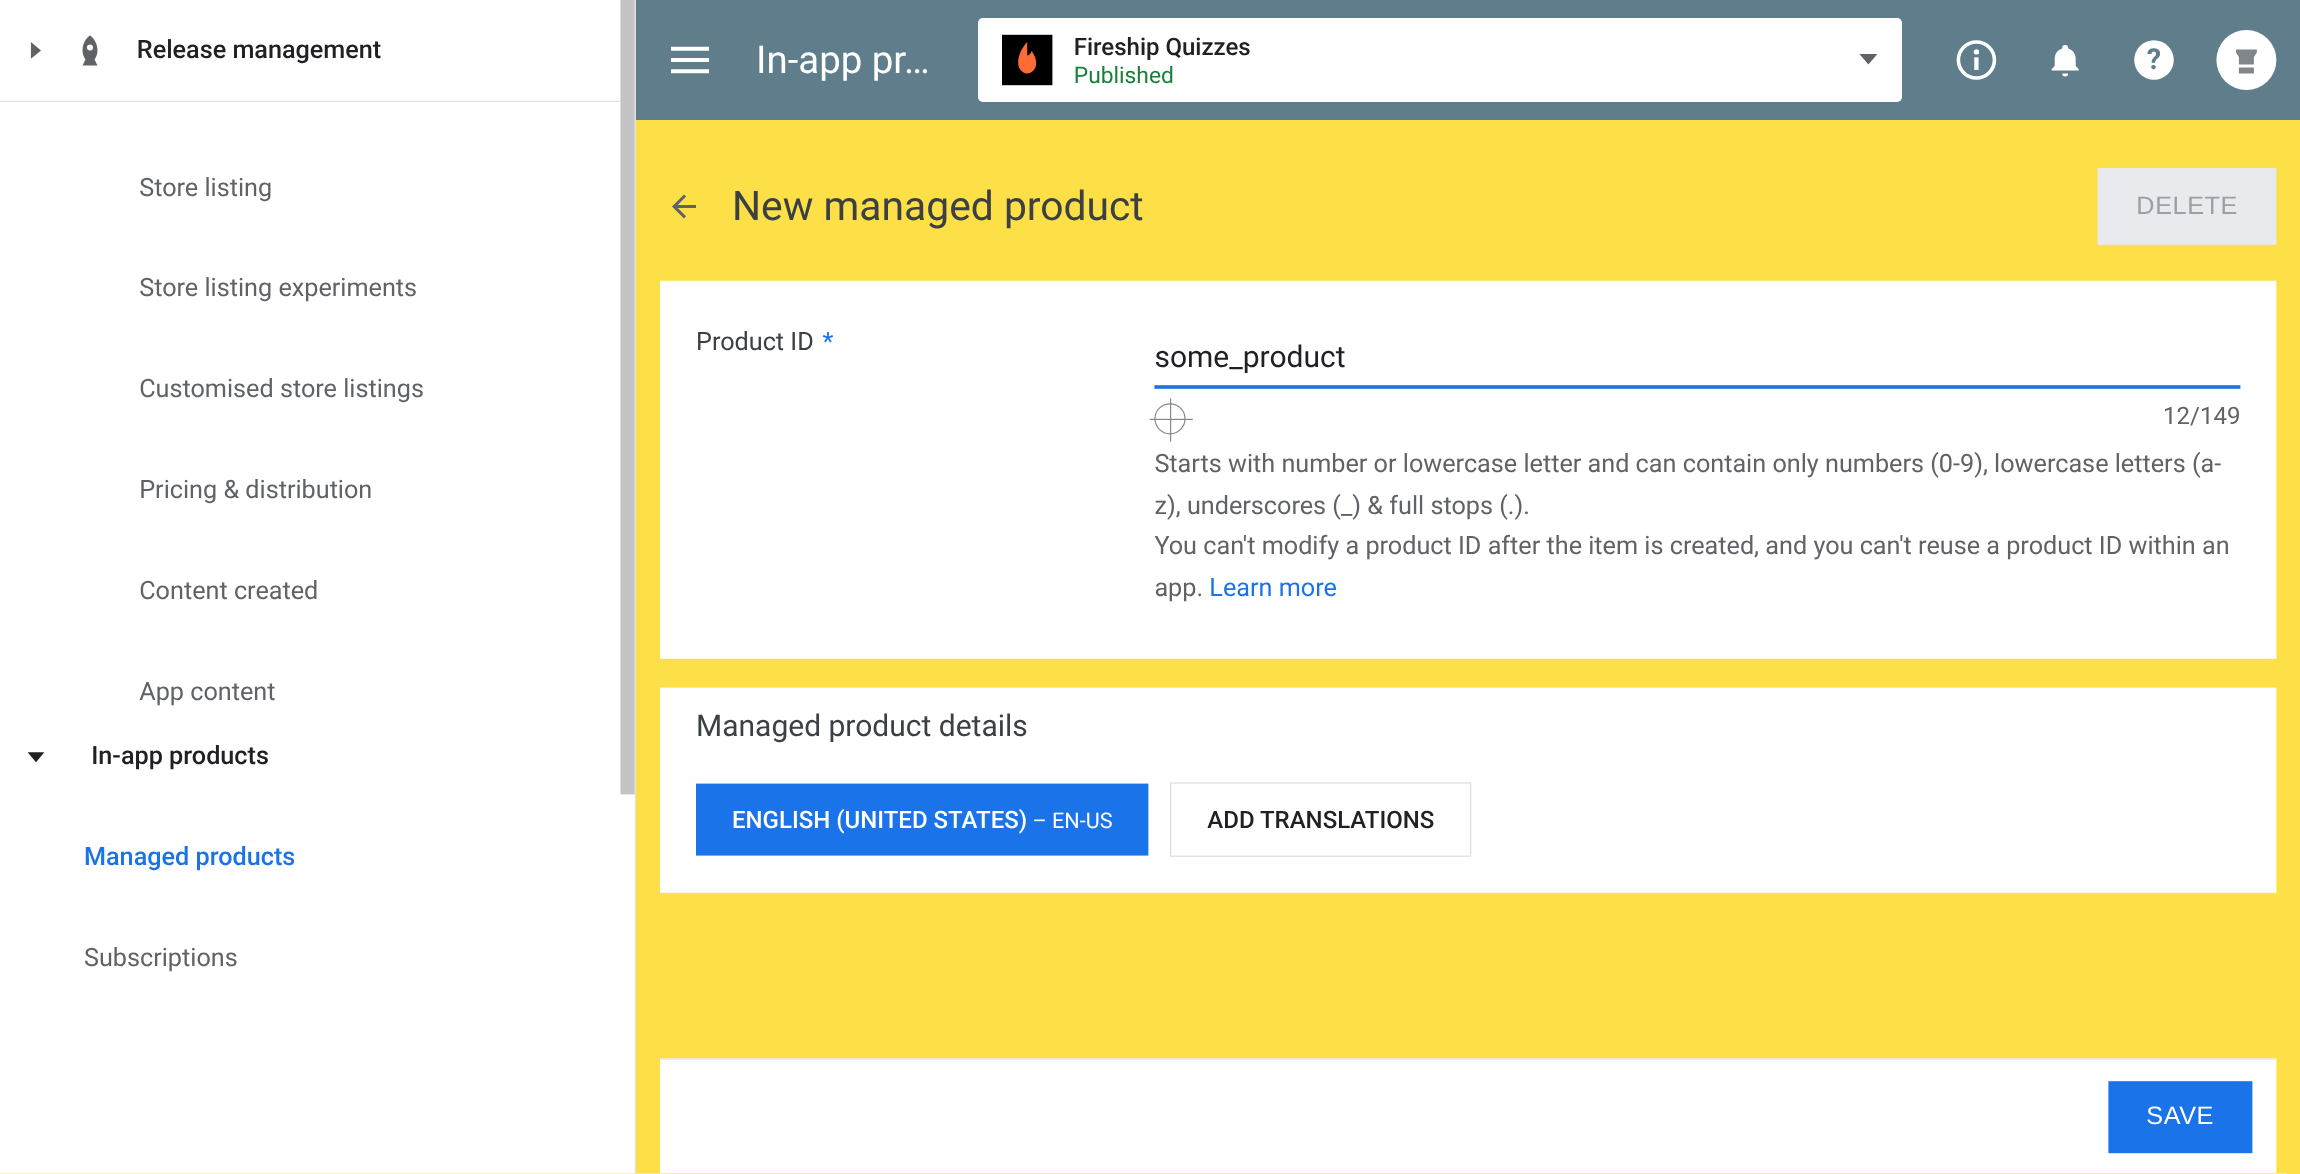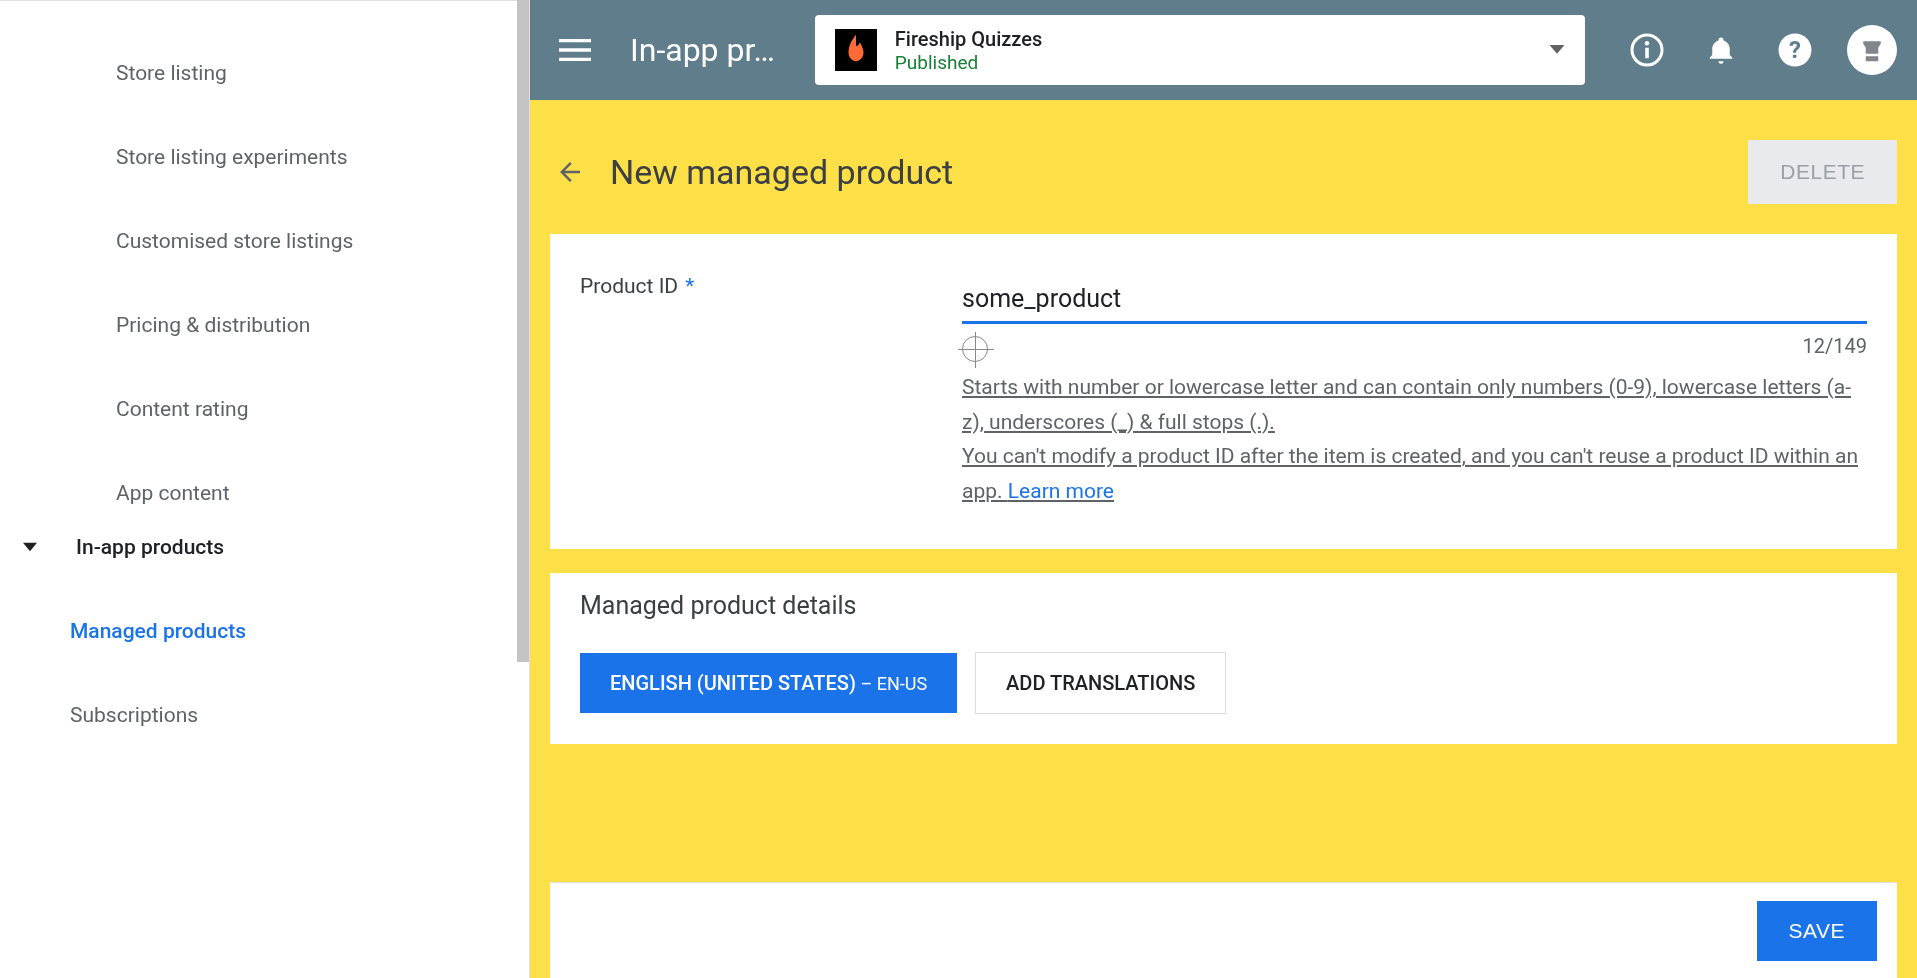--- a/index.html
+++ b/index.html
@@ -45,21 +45,21 @@
 .delete-btn { background: #e8eaed; color: #9aa0a6; border: none; font-size: 21px; font-weight: 500; padding: 20px 32px; letter-spacing: 0.5px; cursor: not-allowed; }
 
 
 .card { background: #fff; padding: 40px 30px; margin-bottom: 24px; }
 .form-row { display: flex; }
 .form-label { width: 382px; font-size: 21px; color: #3c4043; }
 .form-label .required { color: #1a73e8; margin-left: 2px; }
 .form-field { flex: 1; }
 .text-input { width: 100%; border: none; border-bottom: 3px solid #1a73e8; font-size: 25px; color: #202124; padding: 10px 0 8px 0; outline: none; font-family: inherit; background: transparent; }
 .char-count { text-align: right; color: #5f6368; font-size: 20px; margin-top: 10px; }
-.help-text { color: #5f6368; font-size: 21px; line-height: 1.65; margin-top: 8px; text-decoration: underline; }
+.help-text { color: #5f6368; font-size: 21px; line-height: 1.65; margin-top: 8px; }
 .help-link { color: #1a73e8; cursor: pointer; }
 
 
 .card2 { background: #fff; padding: 18px 30px 30px 30px; }
 .card2-title { font-size: 25px; color: #3c4043; margin-bottom: 32px; }
 .lang-tab { display: inline-block; background: #1a73e8; color: #fff; padding: 18px 30px; font-size: 20px; font-weight: 500; vertical-align: middle; }
 .lang-code { font-weight: 400; font-size: 18px; }
 .add-trans-btn { display: inline-block; border: 1px solid #dadce0; color: #202124; padding: 18px 30px; font-size: 20px; font-weight: 500; margin-left: 14px; cursor: pointer; vertical-align: middle; }
 
 
@@ -74,38 +74,51 @@
 svg { display: block; }
 </style>
 </head>
 <body>
 
 <div class="app">
 
   <div class="sidebar">
     <div class="sidebar-scroll-indicator"></div>
 
+    <div class="sidebar-item section-header">
+      <span class="expand-icon">
+        <svg width="14" height="14" viewBox="0 0 10 10">
+            <polygon points="2,0 8,5 2,10" fill="#5f6368"></polygon>
+          </svg>
+      </span>
+      <span class="section-icon">
+        <svg width="30" height="34" viewBox="0 0 24 24">
+            <path fill="#5f6368" d="M12 2C12 2 7 5 7 12c0 2.5 1 4.5 2 6l-2 4h10l-2-4c1-1.5 2-3.5 2-6 0-7-5-10-5-10zm0 6a2 2 0 110 4 2 2 0 010-4z"></path>
+          </svg>
+      </span>
+      <span>Release management</span>
+    </div>
 
     <div class="sidebar-divider"></div>
 
 
     <div class="sidebar-subitem">
       <span>Store listing</span>
     </div>
     <div class="sidebar-subitem">
       <span>Store listing experiments</span>
     </div>
     <div class="sidebar-subitem">
       <span>Customised store listings</span>
     </div>
     <div class="sidebar-subitem">
       <span>Pricing &amp; distribution</span>
     </div>
     <div class="sidebar-subitem">
-      <span>Content rating</span>
+      <span>Content created</span>
     </div>
     <div class="sidebar-subitem">
       <span>App content</span>
     </div>
 
     <div class="sidebar-item sub-expand">
       <span class="expand-icon">
         <svg width="14" height="14" viewBox="0 0 10 10">
             <polygon points="0,2 10,2 5,8" fill="#202124"></polygon>
           </svg>

